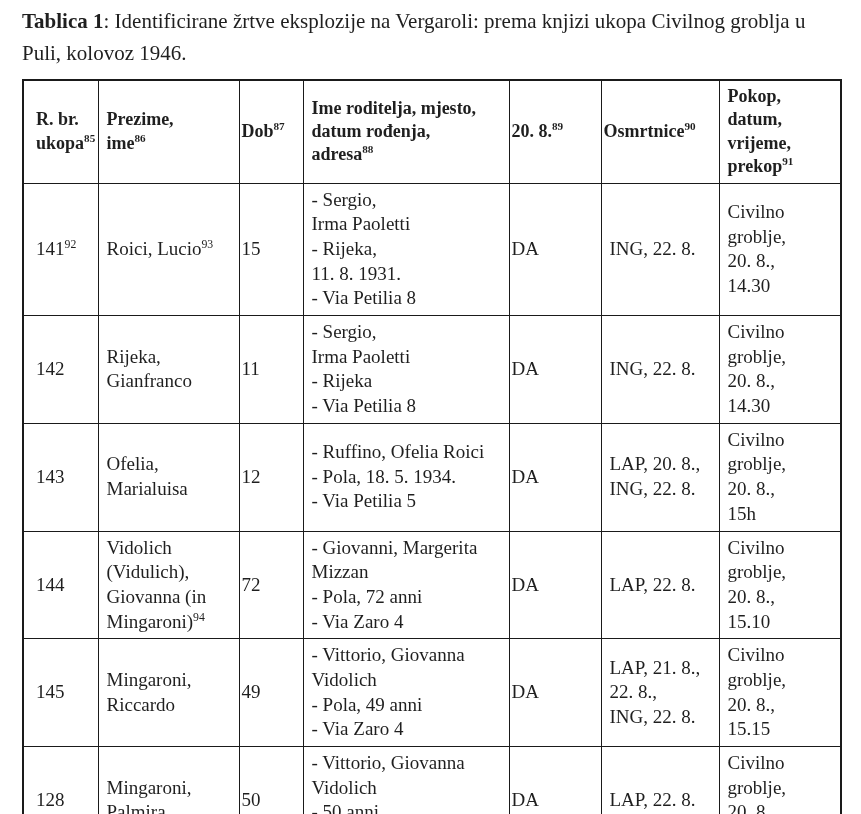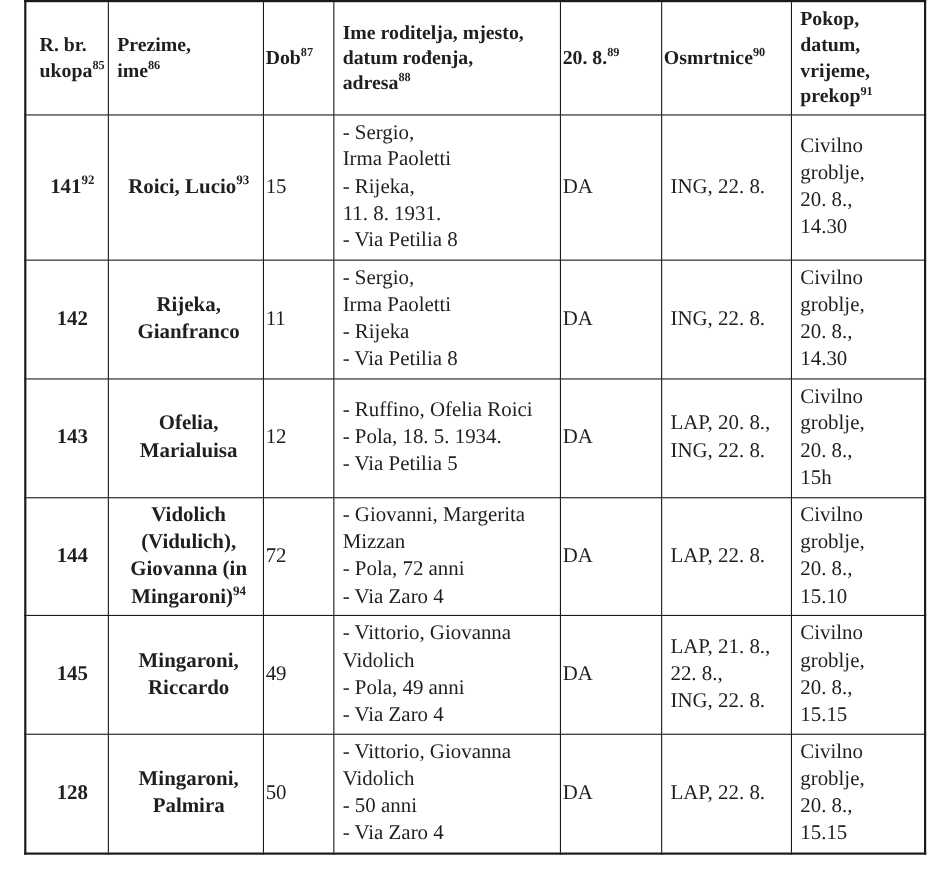--- a/index.html
+++ b/index.html
@@ -14,28 +14,29 @@
   col.c4{width:206px;} col.c5{width:92px;} col.c6{width:118px;} col.c7{width:122px;}
   th,td{border:1.5px solid #1a1a1a;vertical-align:middle;
         font-size:19px;line-height:1.3;padding:4px 2px 4px 8px;}
   th{font-weight:bold;font-size:18px;}
   thead tr{height:100px;}
   tbody tr{height:103px;}
   tbody tr:first-child{height:127px;}
   th:first-child,td:first-child{padding-left:12px;}
   .al-left{text-align:left;}
   .al-center{text-align:left;padding-left:2px;}
-  .b{font-weight:bold;text-align:center;}
+  .b{font-weight:normal;}
   .ct{white-space:pre-line;}
   sup{font-size:0.62em;vertical-align:super;line-height:0;}
 </style>
 </head>
 <body>
 
 <div class="page">
+  <p class="caption"><strong>Tablica 1</strong><span>: Identificirane žrtve eksplozije na Vergaroli: prema knjizi ukopa Civilnog groblja u Puli, kolovoz 1946.</span></p>
 
   <table>
     <colgroup>
       <col class="c1">
         <col class="c2">
         <col class="c3">
         <col class="c4">
       <col class="c5">
         <col class="c6">
         <col class="c7">

